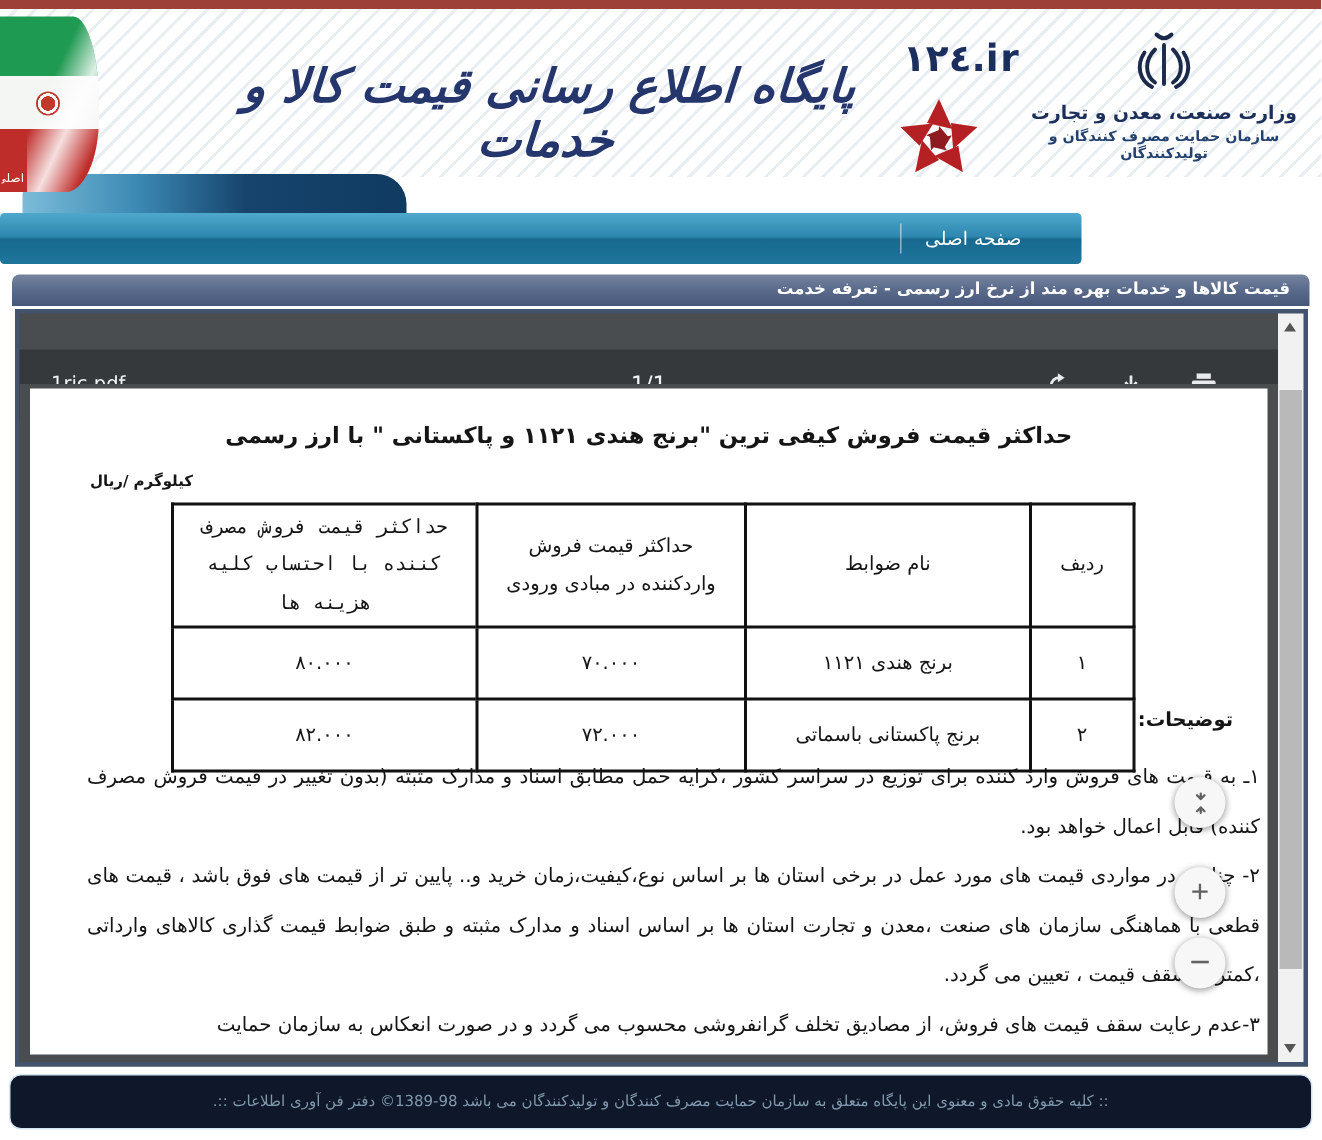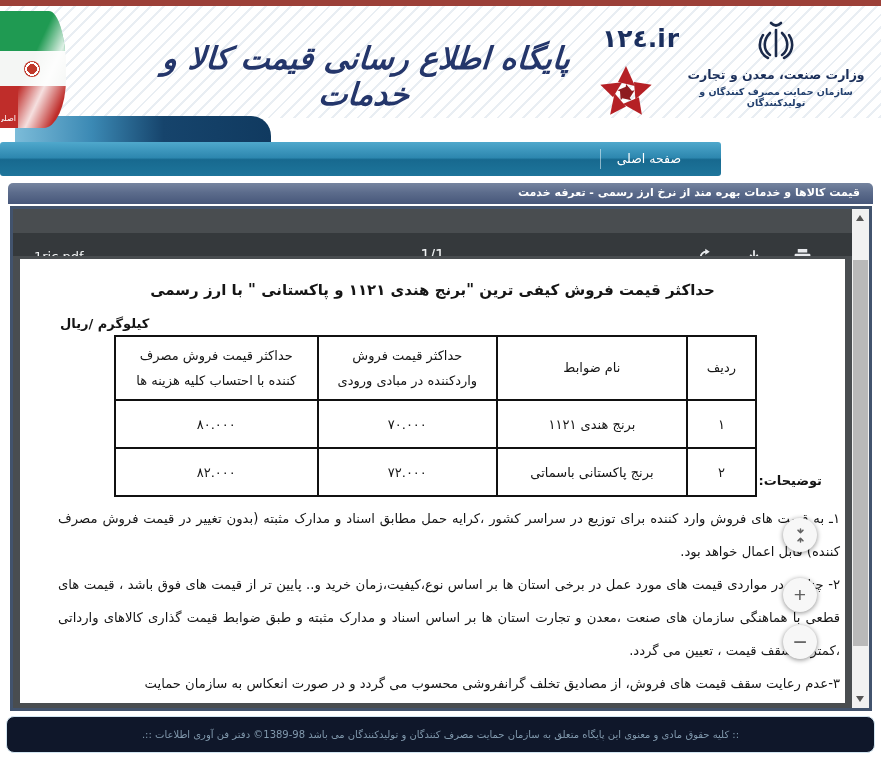--- a/index.html
+++ b/index.html
@@ -77,28 +77,28 @@
   .float-btn{position:absolute;width:34px;height:34px;border-radius:50%;background:#f7f7f7;
     box-shadow:0 1px 5px rgba(0,0,0,.45);display:flex;align-items:center;justify-content:center;
     color:#616161;font-size:21px;cursor:pointer;border:none;z-index:5;user-select:none;}
   .btn-fit{right:52px;top:309px;}
   .btn-zoom-in{right:52px;top:369px;}
   .btn-zoom-out{right:52px;top:416px;font-size:24px;}
 
   
   .doc-title{position:absolute;left:0;right:0;top:22px;text-align:center;
     font-size:15px;font-weight:bold;}
-  .unit-label{position:absolute;left:40px;top:57px;font-size:13px;font-weight:bold;direction:rtl;}
+  .unit-label{position:absolute;left:40px;top:57px;font-size:10px;font-weight:bold;direction:rtl;}
   .price-table{position:absolute;right:88px;top:76px;width:643px;border-collapse:collapse;
     direction:rtl;font-size:13px;}
   .price-table th,.price-table td{border:2px solid #111;text-align:center;vertical-align:middle;
     font-weight:normal;padding:2px 8px;}
   .price-table th{height:64px;line-height:1.95;}
   .price-table td{height:48px;}
-  .col-row{width:10.8%;} .col-name{width:29.6%;} .col-imp{width:28%;} .col-cons{width:31.6%;}
+  .col-row{width:10.8%;} .col-name{width:29.6%;} .col-imp{width:28%;} .col-cons{width:31.6%;font-family:Liberation Mono, monospace;}
   .notes-title{position:absolute;right:23px;top:214px;font-size:13px;font-weight:bold;direction:rtl;}
   .notes{position:absolute;right:5px;left:38px;top:243px;direction:rtl;font-size:13.2px;
     line-height:33px;text-align:justify;}
   .notes p{margin:0;}
 
   
   .page-footer{position:absolute;left:6px;top:716px;width:869px;height:37px;
     background:#0f172a;border:1px solid #d2e5f1;border-radius:8px;}
   .page-footer .copy{display:block;text-align:center;line-height:35px;font-size:10px;
     color:#8199ad;direction:rtl;}

